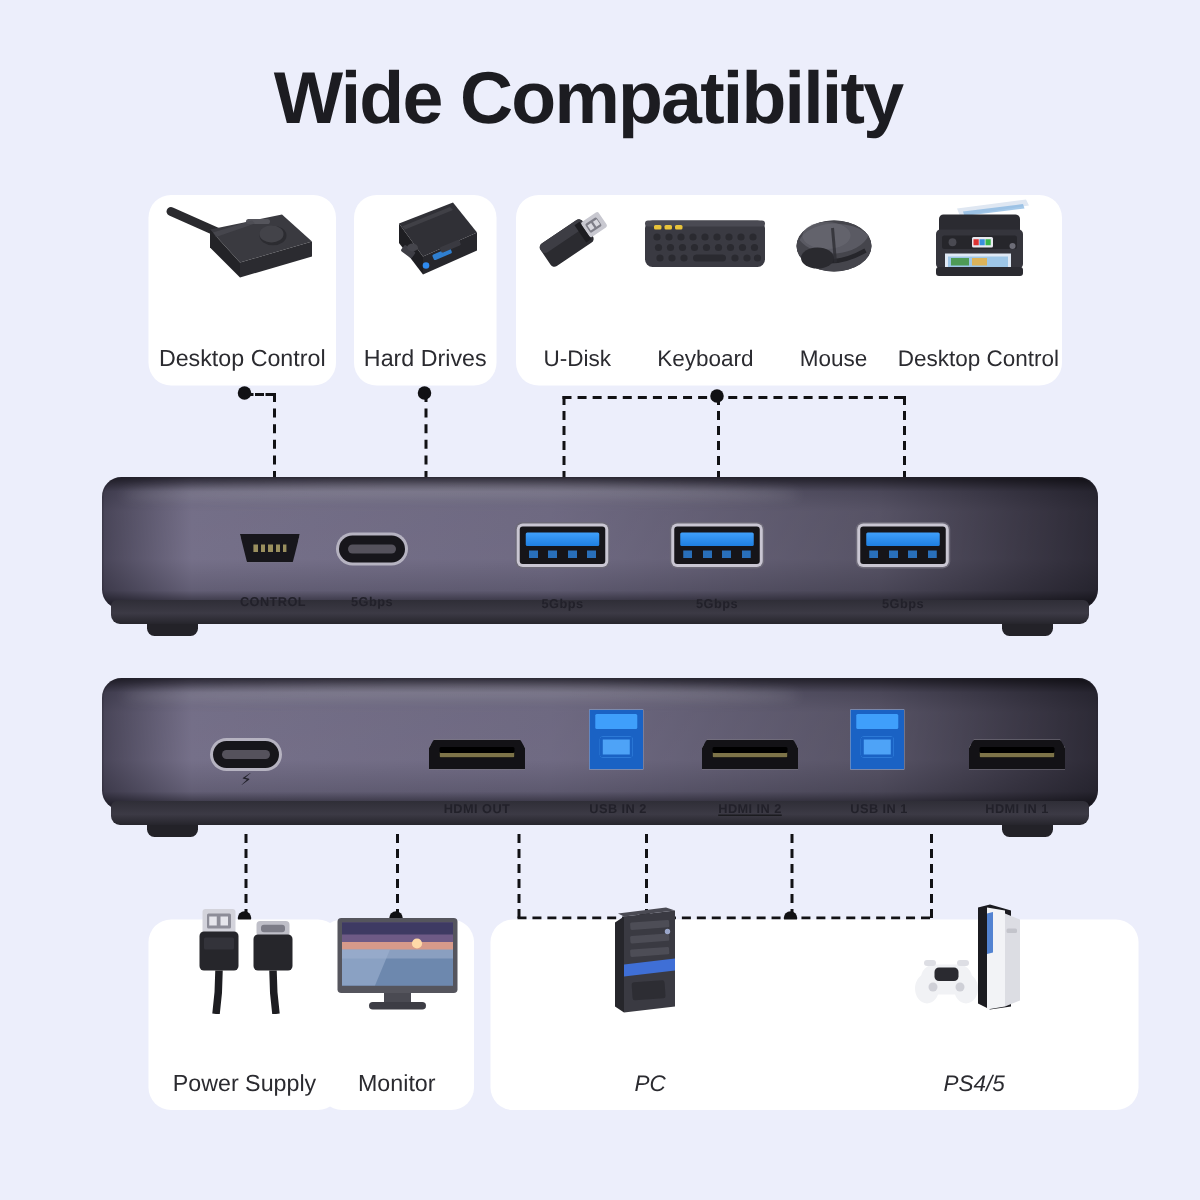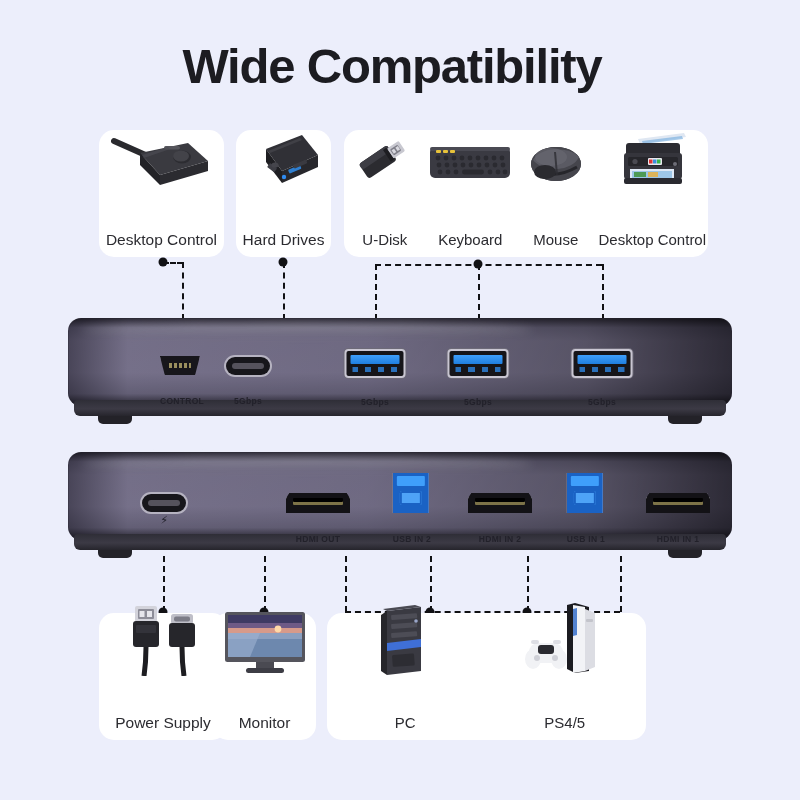--- a/index.html
+++ b/index.html
@@ -381,21 +381,21 @@
       <div class="hdmi"></div>
       <div class="plabel">HDMI OUT</div>
     </div>
     <div class="port" style="left:344px;top:21px;">
       <div class="usbb">
           <span class="bt"></span>
           <span class="bb"></span>
         </div>
       <div class="plabel">USB IN 2</div>
     </div>
-    <div class="port" style="left:432px;top:41px;">
+    <div class="port" style="left:432px;top:41px;text-decoration:underline;">
       <div class="hdmi"></div>
       <div class="plabel">HDMI IN 2</div>
     </div>
     <div class="port" style="left:518px;top:21px;">
       <div class="usbb">
           <span class="bt"></span>
           <span class="bb"></span>
         </div>
       <div class="plabel">USB IN 1</div>
     </div>
@@ -459,21 +459,21 @@
             <circle cx="58" cy="23" r="3.4" fill="#ffd9a8"></circle>
             <rect x="36" y="56" width="18" height="7" fill="#4a4a52"></rect>
             <rect x="26" y="62" width="38" height="5" rx="2.5" fill="#3d3d45"></rect>
           </svg>
         </div>
         <div class="label">Monitor</div>
       </div>
     </div>
   </div>
 
-  <div class="card" style="left:327px;top:613px;width:319px;height:127px;">
+  <div class="card" style="left:327px;top:613px;width:432px;height:127px;font-style:italic;">
     <div class="card-inner">
 
       <div class="item" style="width:90px;">
         <div class="art">
           <svg class="ico" width="60" height="74" viewBox="0 0 60 74">
             <path d="M12 8 L46 4 L46 68 L12 72 Z" fill="#3a3a42"></path>
             <path d="M12 8 L12 72 L6 68 L6 12 Z" fill="#26262b"></path>
             <path d="M12 8 L46 4 L40 2 L8 6 Z" fill="#4a4a53"></path>
             <rect x="16" y="12" width="26" height="5" rx="1" transform="rotate(-4 16 12)" fill="#4d4d56"></rect>
             <rect x="16" y="21" width="26" height="5" rx="1" transform="rotate(-4 16 21)" fill="#4d4d56"></rect>

